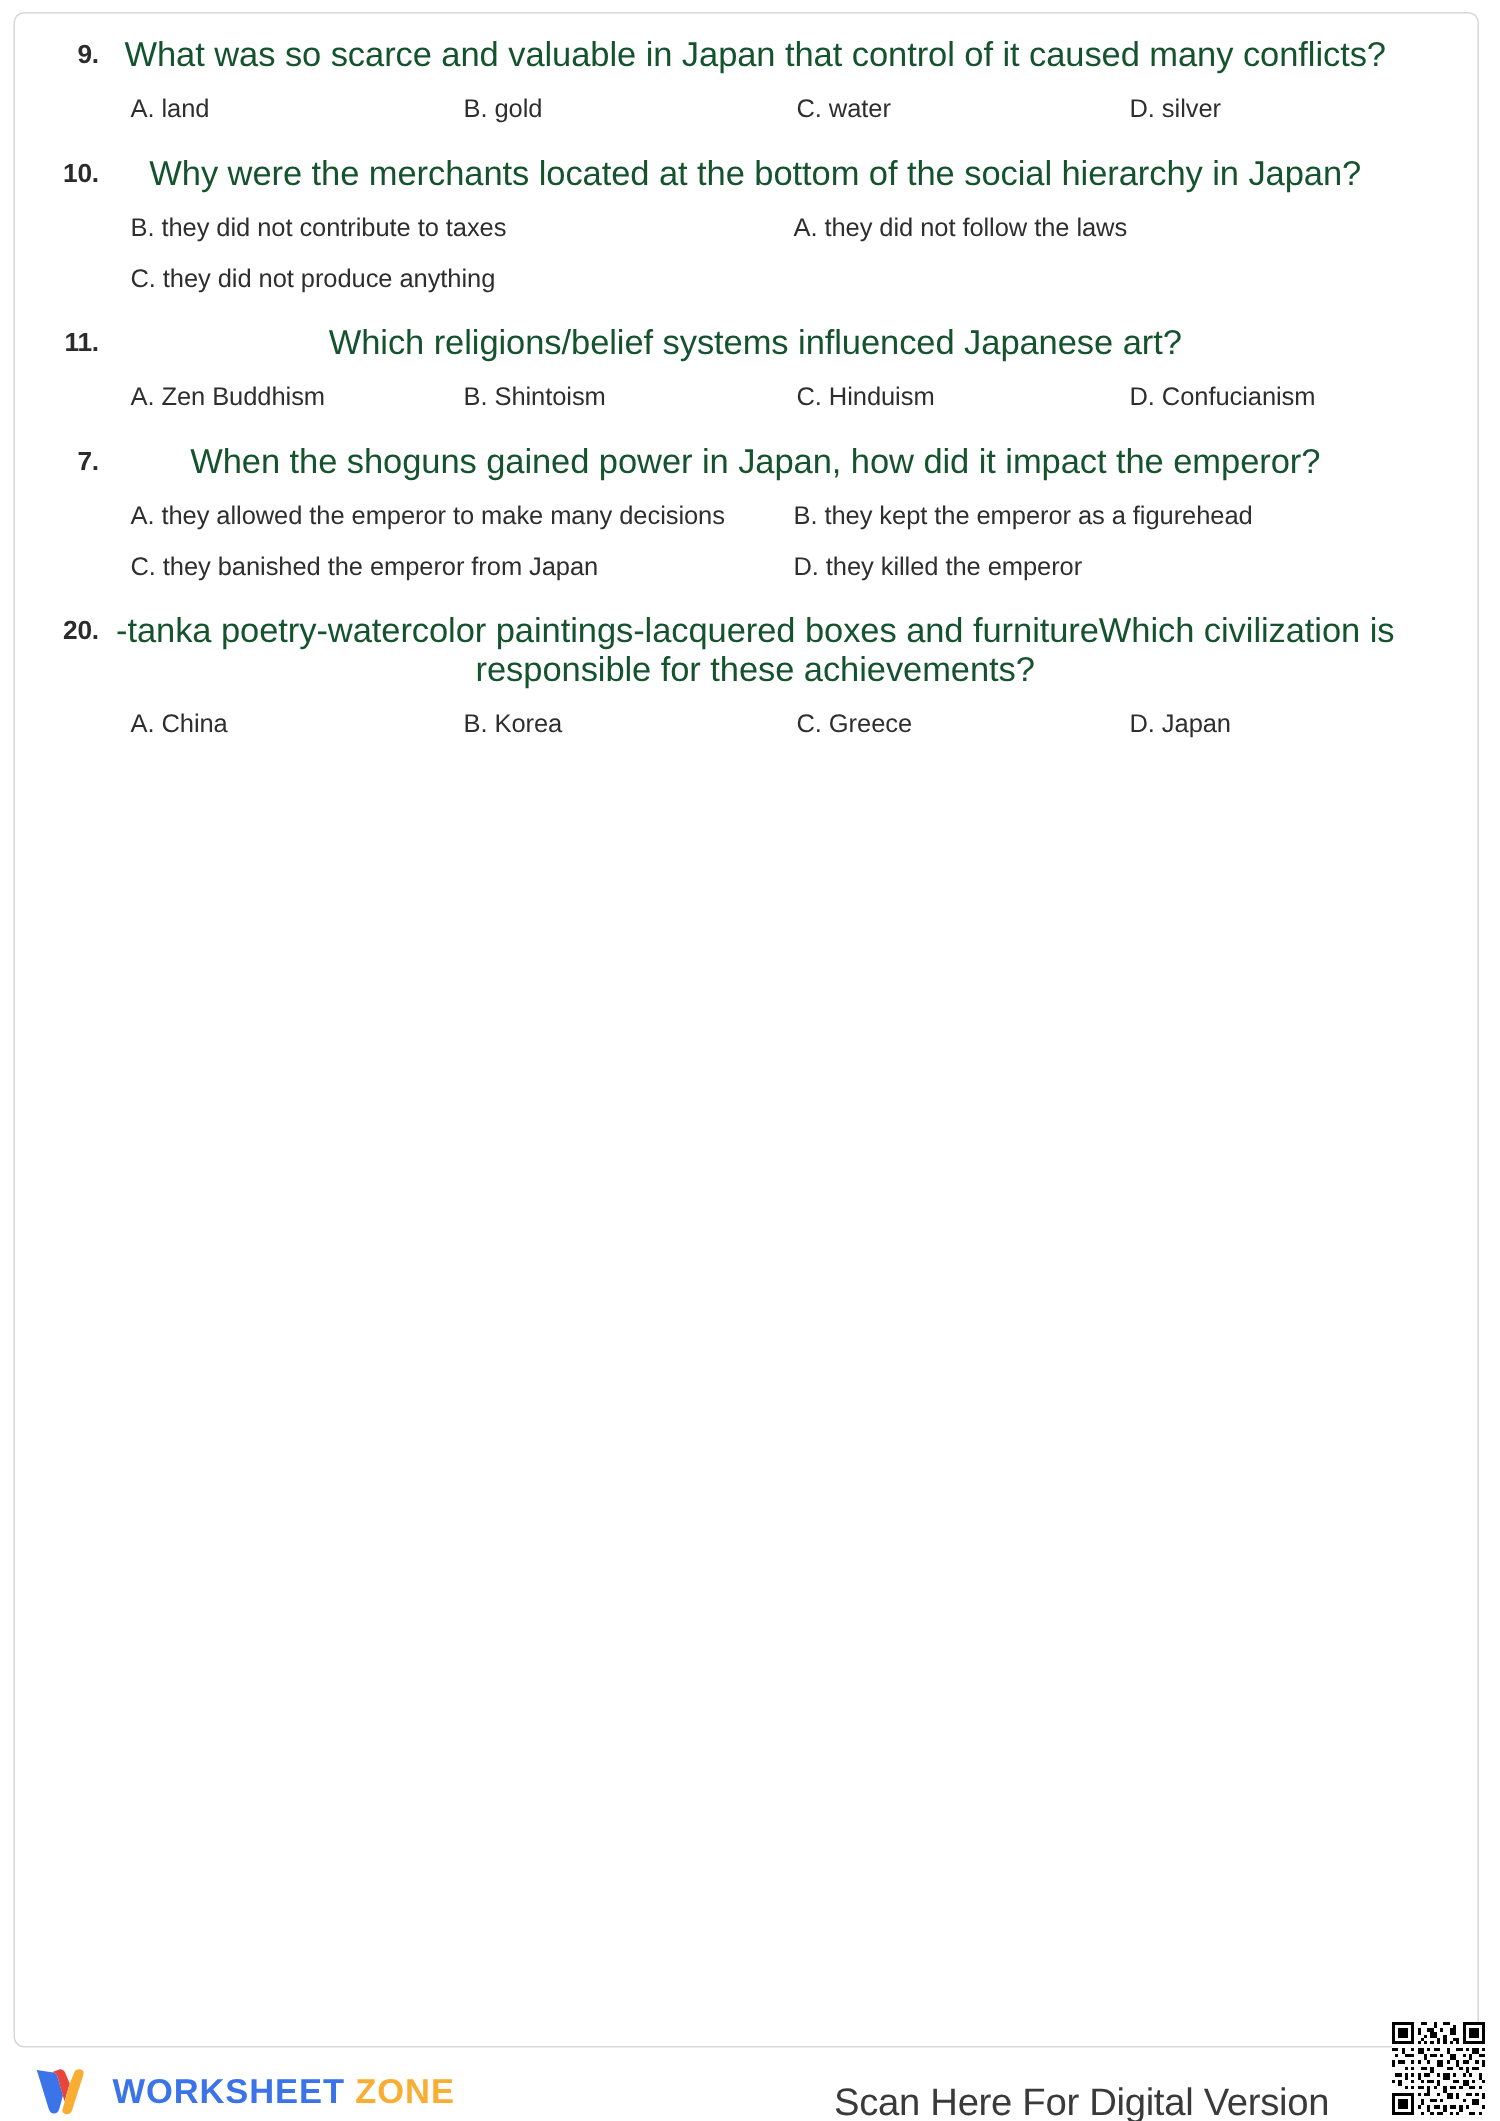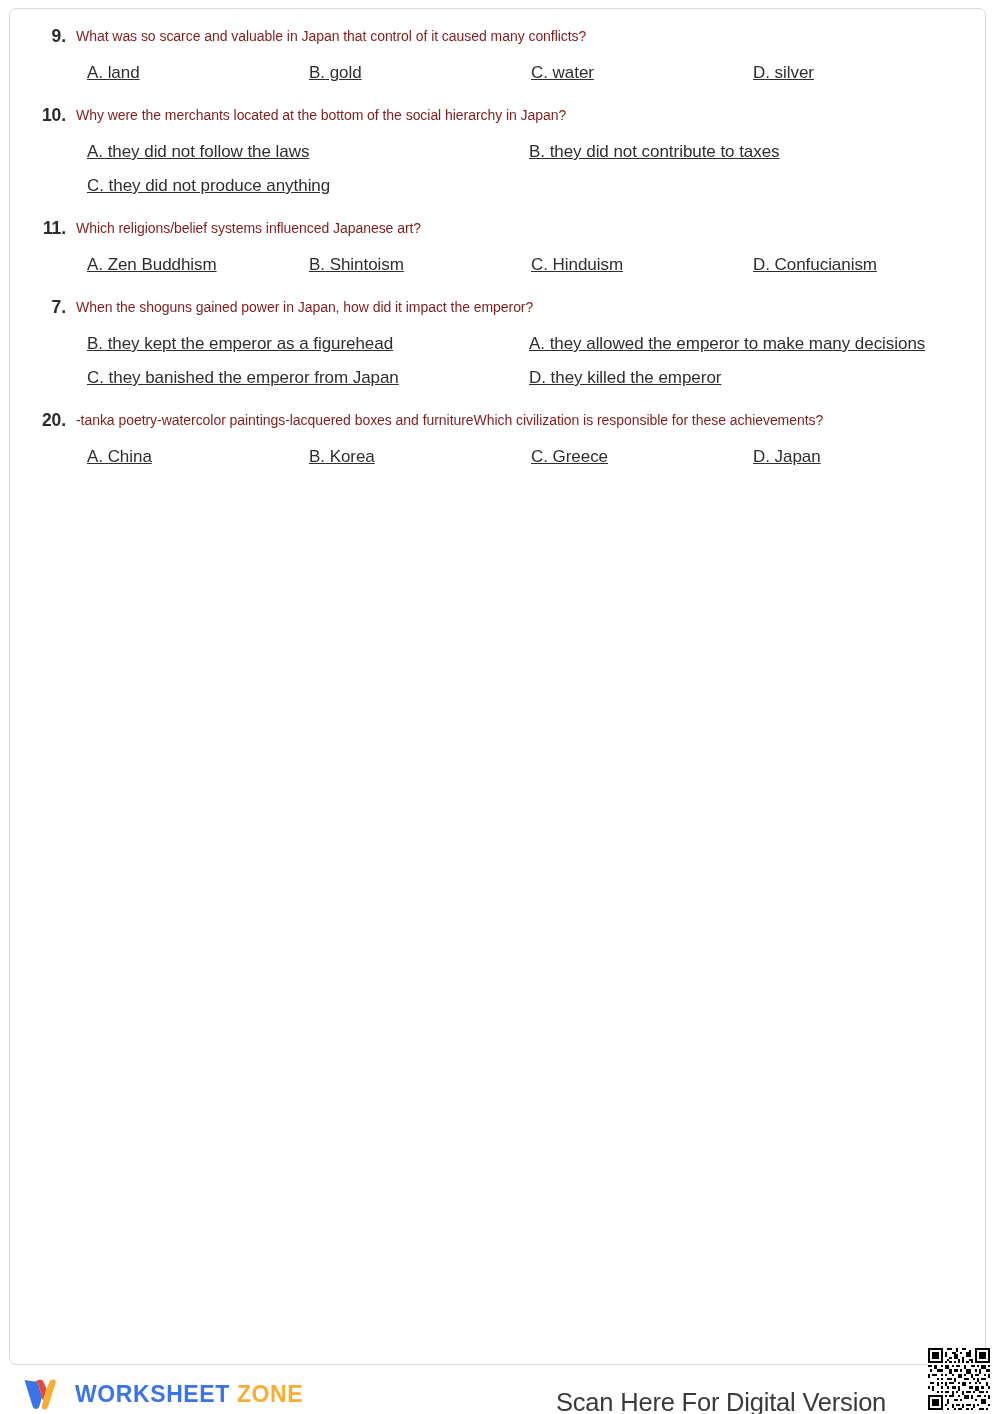--- a/index.html
+++ b/index.html
@@ -48,25 +48,26 @@
     top: 0;
     width: 40px;
     text-align: right;
     font-size: 17.5px;
     font-weight: bold;
     line-height: 26px;
     color: #2b2b2b;
     letter-spacing: -0.1px;
   }
   .question-text {
-    font-size: 14px;
+    font-size: 23px;
     line-height: 26px;
-    color: #7f1d1d;
+    color: #14532d;
     letter-spacing: -0.05px;
     padding-right: 40px;
+    text-align: center;
   }
 
   
   .options {
     margin-top: 11px;
     padding-left: 11px;
   }
   .options-row {
     display: flex;
     margin-bottom: 9px;
@@ -80,21 +81,20 @@
   .options.cols-2 .option {
     width: 442px;
     flex: 0 0 442px;
   }
   .option {
     font-size: 17px;
     line-height: 25px;
     color: #2e2e2e;
     letter-spacing: -0.05px;
     white-space: nowrap;
-    text-decoration: underline;
   }
 
   
   .q-gap-lg { margin-bottom: 17px; }
 
   
   #page-footer {
     position: absolute;
     left: 0;
     top: 1368px;
@@ -161,22 +161,22 @@
           <div class="option">D. silver</div>
         </div>
       </div>
     </div>
 
     <div class="question-block q-gap-lg">
       <div class="question-number">10.</div>
       <div class="question-text">Why were the merchants located at the bottom of the social hierarchy in Japan?</div>
       <div class="options cols-2">
         <div class="options-row">
+          <div class="option">B. they did not contribute to taxes</div>
           <div class="option">A. they did not follow the laws</div>
-          <div class="option">B. they did not contribute to taxes</div>
         </div>
         <div class="options-row">
           <div class="option">C. they did not produce anything</div>
         </div>
       </div>
     </div>
 
     <div class="question-block q-gap-lg">
       <div class="question-number">11.</div>
       <div class="question-text">Which religions/belief systems influenced Japanese art?</div>
@@ -188,22 +188,22 @@
           <div class="option">D. Confucianism</div>
         </div>
       </div>
     </div>
 
     <div class="question-block q-gap-lg">
       <div class="question-number">7.</div>
       <div class="question-text">When the shoguns gained power in Japan, how did it impact the emperor?</div>
       <div class="options cols-2">
         <div class="options-row">
+          <div class="option">A. they allowed the emperor to make many decisions</div>
           <div class="option">B. they kept the emperor as a figurehead</div>
-          <div class="option">A. they allowed the emperor to make many decisions</div>
         </div>
         <div class="options-row">
           <div class="option">C. they banished the emperor from Japan</div>
           <div class="option">D. they killed the emperor</div>
         </div>
       </div>
     </div>
 
     <div class="question-block">
       <div class="question-number">20.</div>

